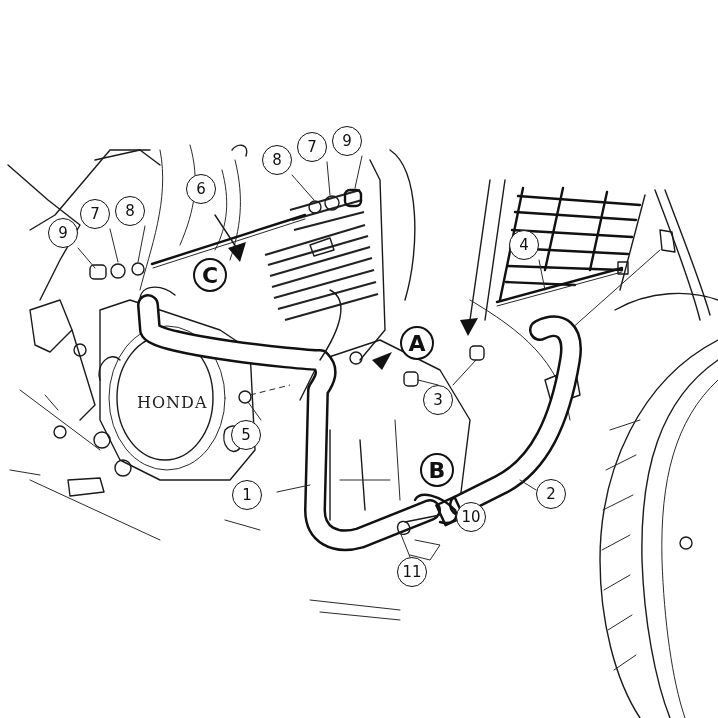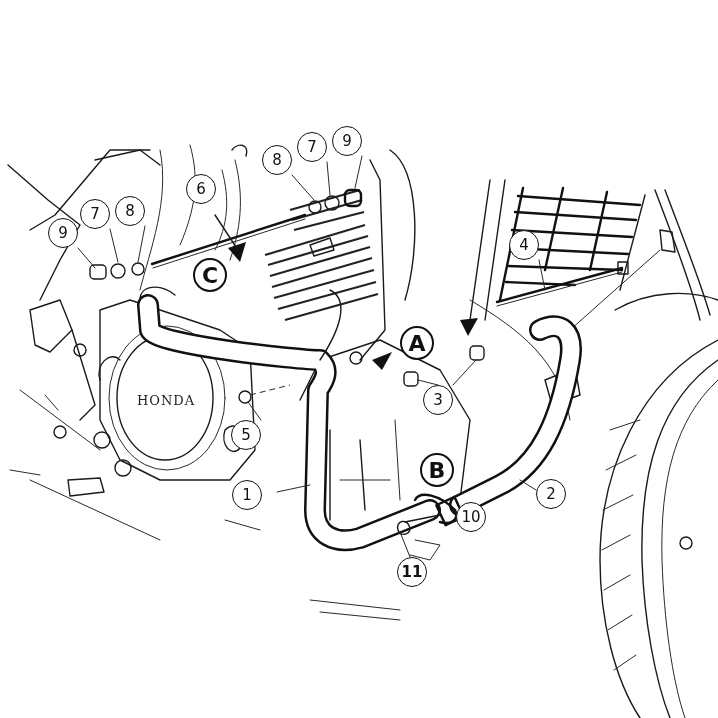--- a/index.html
+++ b/index.html
@@ -10,21 +10,21 @@
     .ln-dash { fill: none; stroke: #2a2a2a; stroke-width: 1; stroke-dasharray: 6 4; }
     .ln-bold { fill: none; stroke: #111; stroke-width: 2.4; stroke-linecap: round; stroke-linejoin: round; }
     .bar-outer { fill: none; stroke: #111; stroke-width: 22; stroke-linecap: round; stroke-linejoin: round; }
     .bar-inner { fill: none; stroke: #fff; stroke-width: 17; stroke-linecap: round; stroke-linejoin: round; }
     .fin { stroke: #222; stroke-width: 2.2; }
     .callout { position: absolute; border: 1.6px solid #111; border-radius: 50%; background: #fff;
                display: flex; align-items: center; justify-content: center; color: #111;
                font-family: "DejaVu Sans", sans-serif; box-sizing: border-box; }
     .callout.num { width: 30px; height: 30px; font-size: 15px; }
     .callout.let { width: 34px; height: 34px; font-size: 22px; font-weight: bold; border-width: 2.4px; }
-    .brand { position: absolute; font-family: "DejaVu Serif", serif; font-size: 13px; letter-spacing: 1px; color: #222; }
+    .brand { position: absolute; font-family: "DejaVu Serif", serif; font-size: 16px; letter-spacing: 1px; color: #222; }
   </style>
 </head>
 <body>
 
 <svg id="diagram" viewBox="0 0 718 718" xmlns="http://www.w3.org/2000/svg">
 
   <g>
     <path class="ln" d="M8 165 L48 200 L80 225 L60 260 L40 300"></path>
     <path class="ln" d="M30 230 L55 215 L110 150 L150 150"></path>
     <path class="ln" d="M95 160 L140 150 L160 165"></path>
@@ -218,21 +218,21 @@
   </div>
 <div class="callout num" style="left:232px;top:480px;">
     <span>1</span>
   </div>
 <div class="callout num" style="left:536px;top:479px;">
     <span>2</span>
   </div>
 <div class="callout num" style="left:456px;top:502px;">
     <span>10</span>
   </div>
-<div class="callout num" style="left:397px;top:557px;font-weight:bold;">
+<div class="callout num" style="left:397px;top:557px;">
     <span>11</span>
   </div>
 <div class="callout let" style="left:400px;top:326px;">
     <span>A</span>
   </div>
 <div class="callout let" style="left:420px;top:453px;">
     <span>B</span>
   </div>
 <div class="callout let" style="left:193px;top:258px;">
     <span>C</span>

